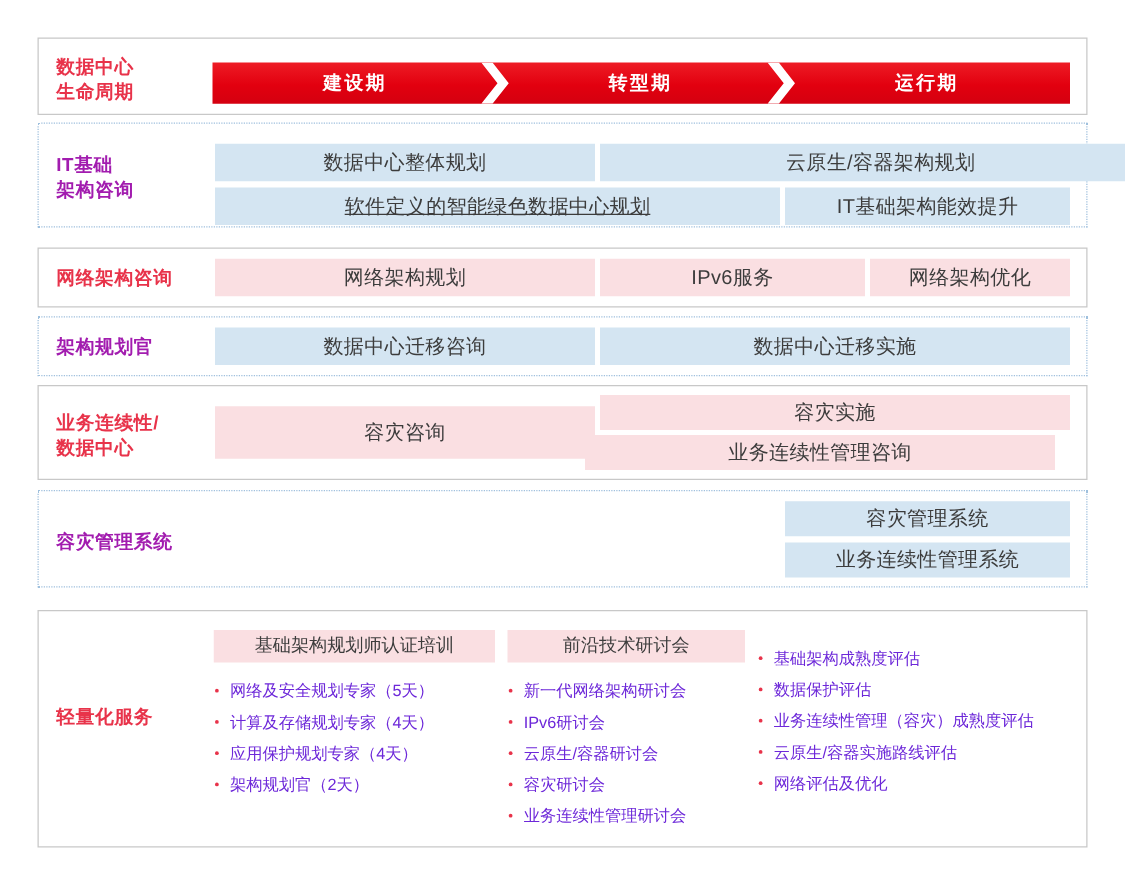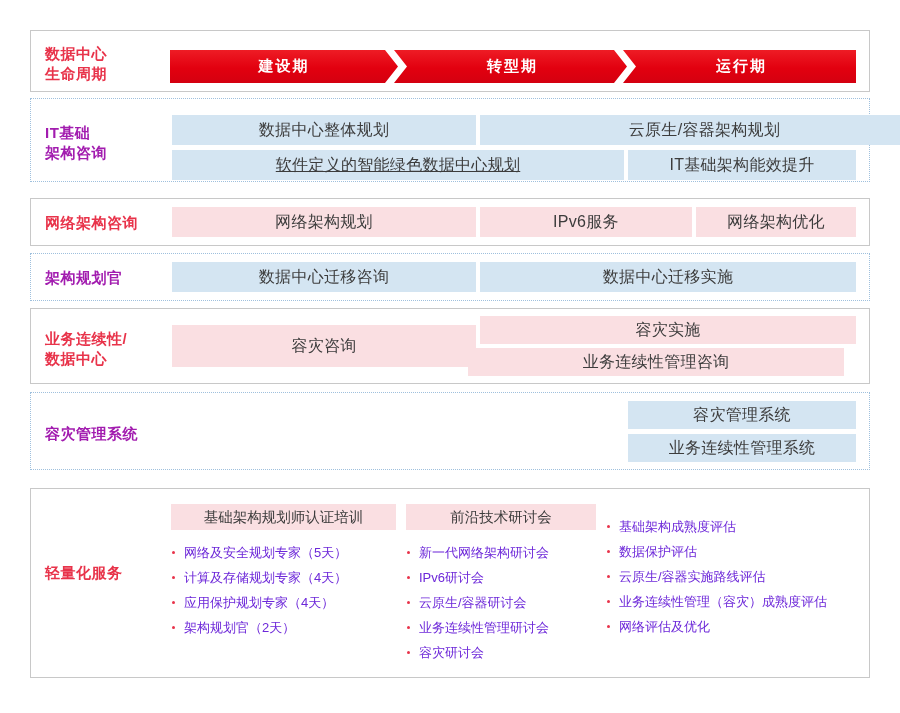--- a/index.html
+++ b/index.html
@@ -176,29 +176,29 @@
         <li>架构规划官（2天）</li>
       </ul>
     </div>
 
     <div class="col" style="left:375px;width:190px;">
       <div class="col-head">前沿技术研讨会</div>
       <ul>
         <li>新一代网络架构研讨会</li>
         <li>IPv6研讨会</li>
         <li>云原生/容器研讨会</li>
+        <li>容灾研讨会</li>
         <li>业务连续性管理研讨会</li>
-        <li>容灾研讨会</li>
       </ul>
     </div>
 
     <div class="col" style="left:575px;width:250px;">
       <ul>
         <li>基础架构成熟度评估</li>
         <li>数据保护评估</li>
+        <li>业务连续性管理（容灾）成熟度评估</li>
         <li>云原生/容器实施路线评估</li>
-        <li>业务连续性管理（容灾）成熟度评估</li>
         <li>网络评估及优化</li>
       </ul>
     </div>
   </div>
 
 </div>
 
 </body></html>

